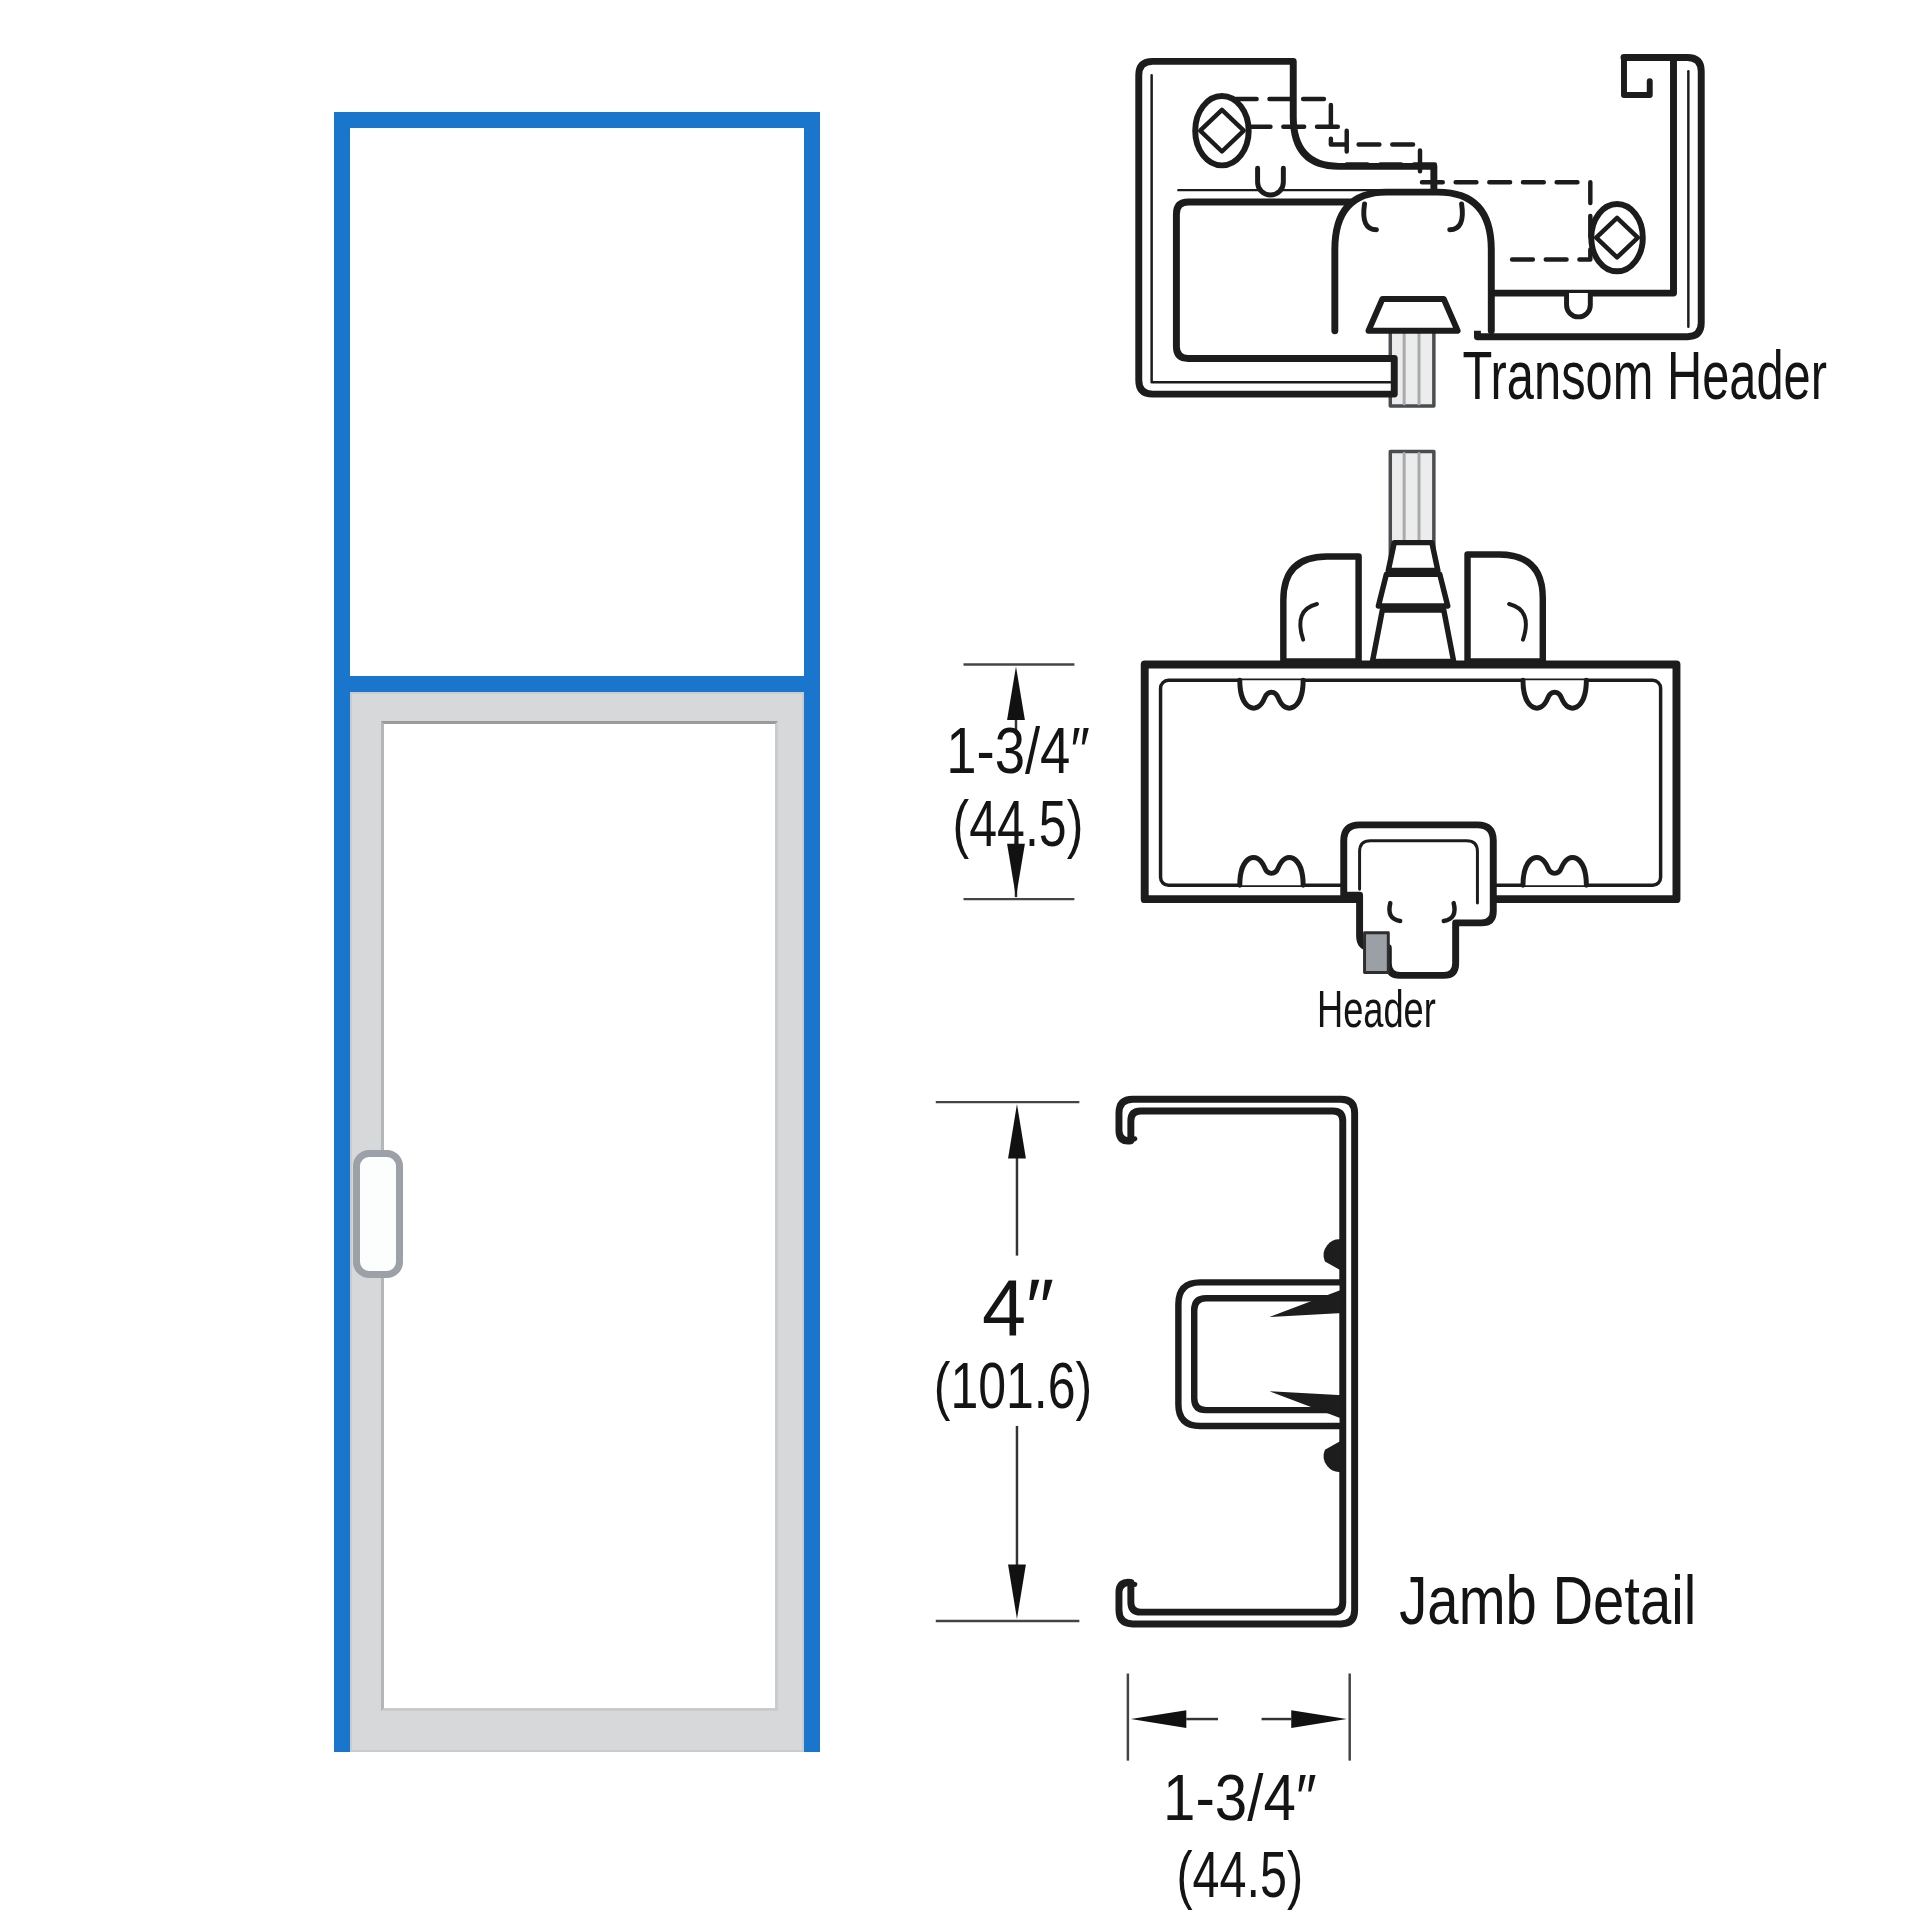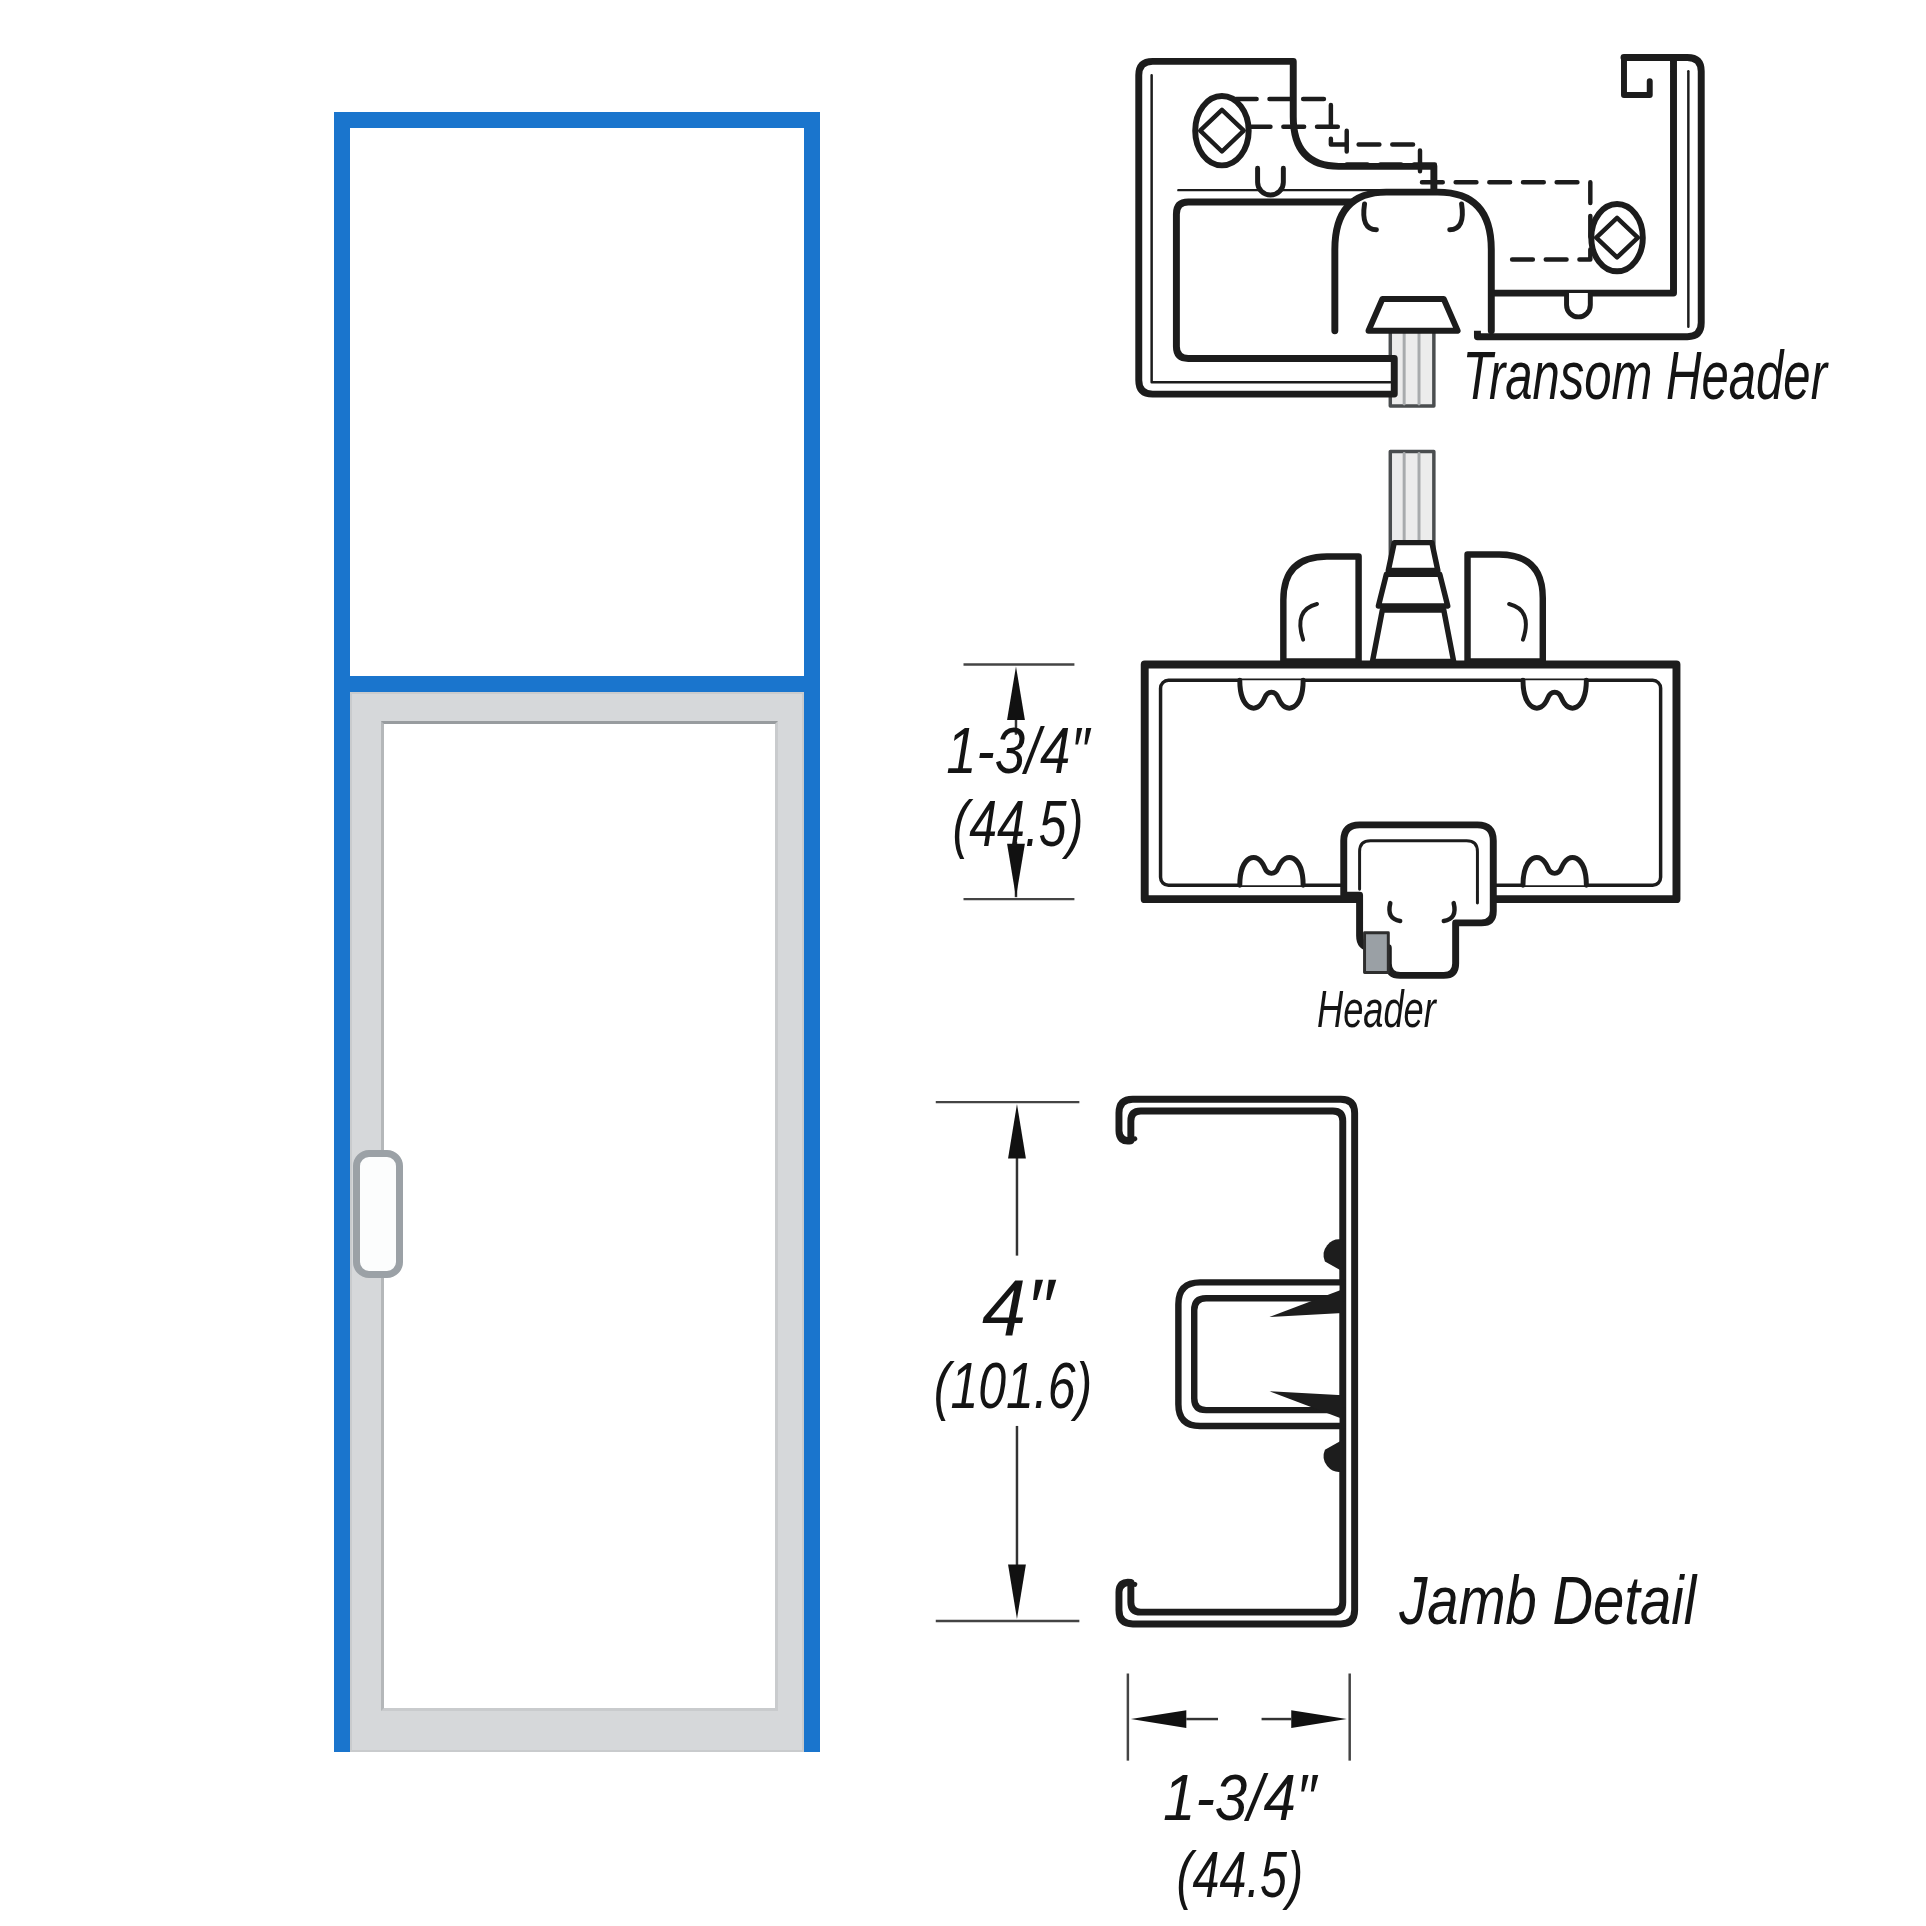--- a/index.html
+++ b/index.html
@@ -1,18 +1,18 @@
 <!DOCTYPE html>
 <html><head>
 <meta charset="utf-8">
 <style>
   html,body{margin:0;padding:0;background:#ffffff;}
   .stage{
     position:relative;width:1927px;height:1927px;background:#ffffff;
-    font-family:"Liberation Sans",sans-serif;overflow:hidden;font-style:italic;
+    font-family:"Liberation Sans",sans-serif;overflow:hidden;
   }
   
   .door-frame{position:absolute;left:334px;top:112px;width:486px;height:1640px;}
   .rail{position:absolute;background:#1a75cd;}
   .rail-top{left:0;top:0;width:486px;height:16px;}
   .rail-left{left:0;top:0;width:16px;height:1640px;}
   .rail-right{right:0;top:0;width:16px;height:1640px;}
   .transom-bar{left:0;top:564px;width:486px;height:16px;}
   .transom-glass{position:absolute;left:16px;top:16px;width:454px;height:548px;background:#ffffff;}
   .door-leaf{

